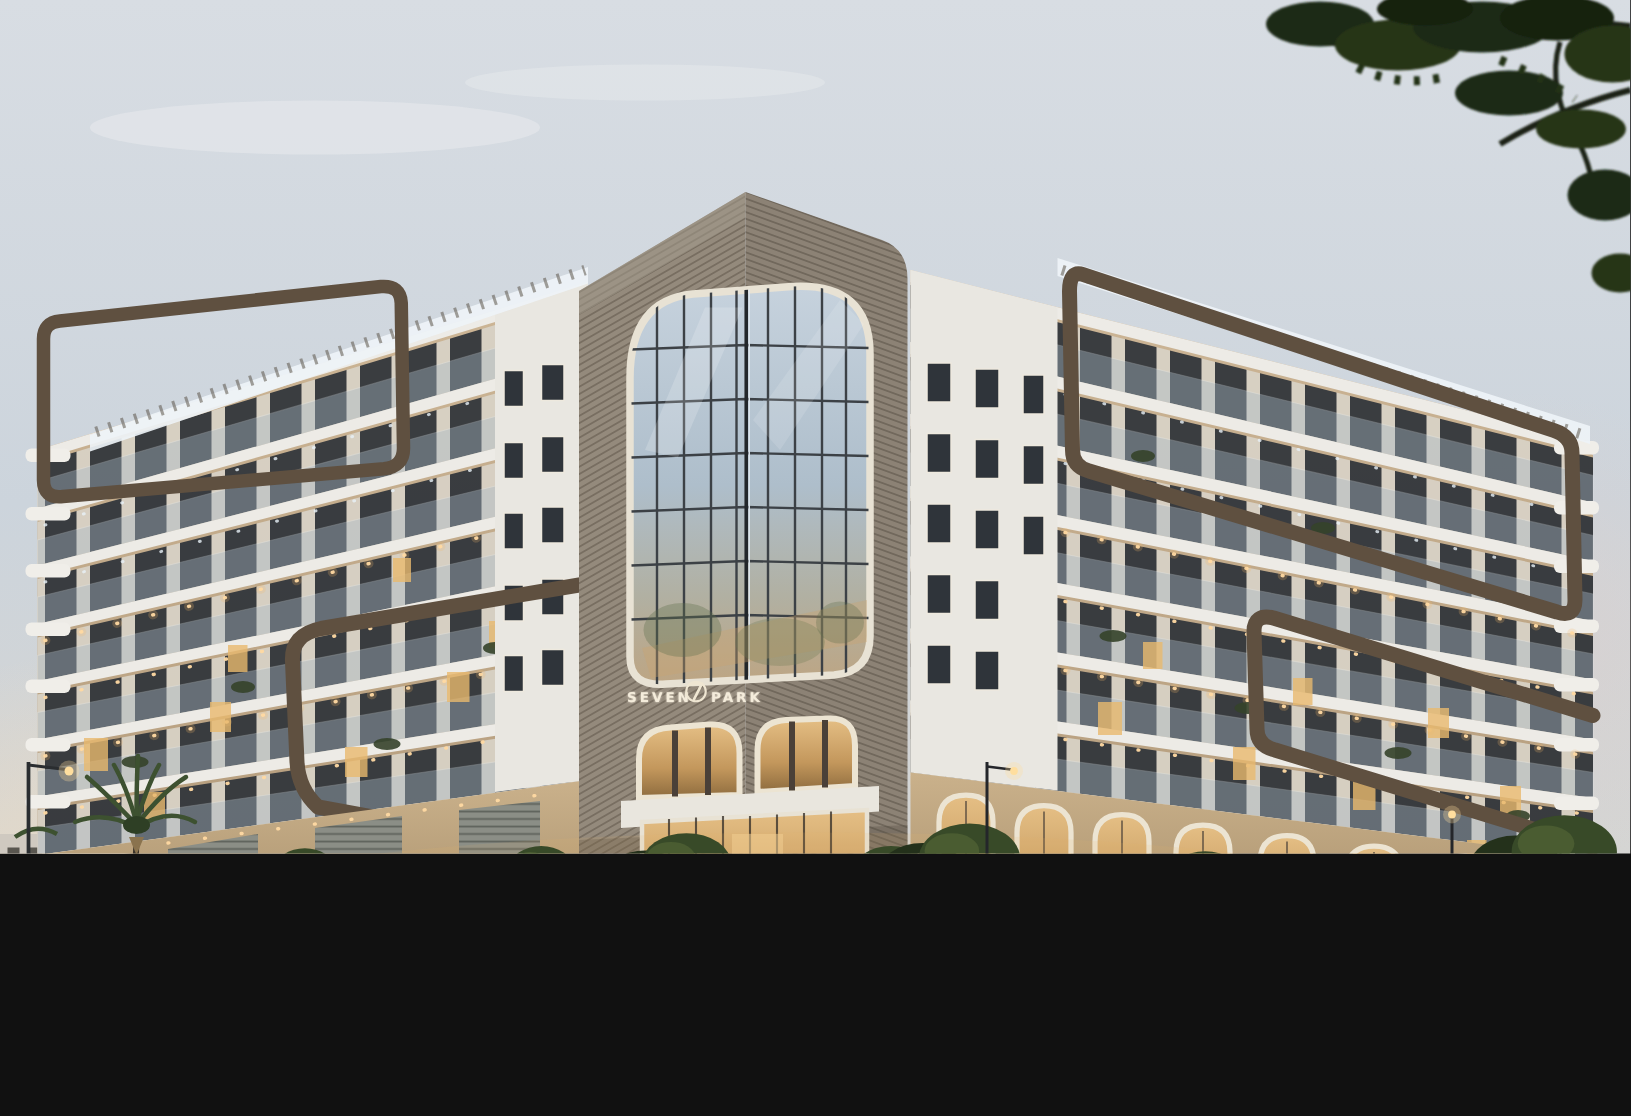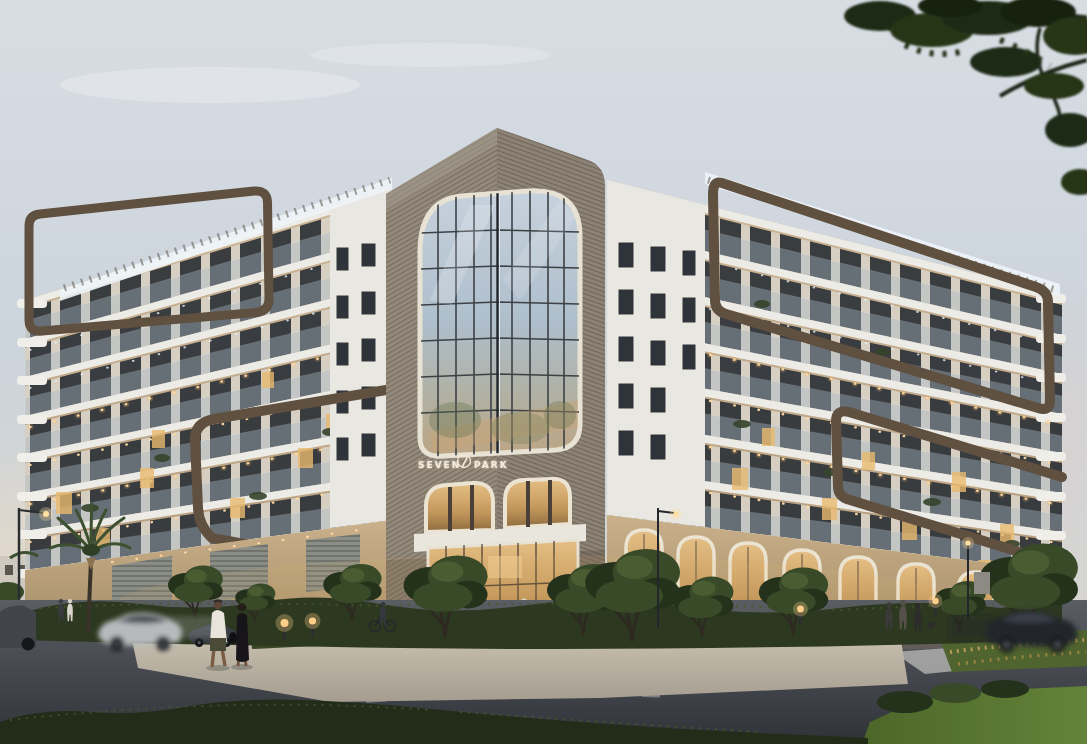--- a/index.html
+++ b/index.html
@@ -1,16 +1,16 @@
 <!DOCTYPE html>
 <html style="--sky-top: #d8dde3; --sky-mid: #ccd4dc; --sky-warm: #ead9c2; --facade-white: #e9e7e1; --facade-warm: #c7ae8d; --slab-white: #edebe6; --window-dark: #2f343a; --window-pier: #d8d2c6; --railing-glass: #a9bac8; --wood: #93897b; --wood-dark: #6e6558; --bronze: #5f5040; --bronze-light: #7d6a55; --glass-blue: #b4c2d0; --arch-cream: #ece4d2; --retail-wall: #c3aa85; --warm-glow: #e8b96e; --road: #44484e; --road-dark: #33363b; --plaza: #bdb6aa; --hedge: #2c381f; --hedge-light: #49592e; --lawn: #5e7a33; --tree-dark: #24311b; --tree-mid: #384a28; --canopy-overhang: #1d2916; --trunk: #2e2a22; --car-silver: #b7babc; --car-dark: #23262b; --white-light: #eef3f7;"><head>
 <meta charset="utf-8">
 <style>
   html,body{margin:0;padding:0;background:#111;}
-  .stage{width:1087px;height:744px;position:relative;overflow:hidden;font-family:"DejaVu Sans",sans-serif;}
+  .stage{width:1087px;height:569px;position:relative;overflow:hidden;font-family:"DejaVu Sans",sans-serif;}
   svg{display:block;}
   
   .slab{fill:var(--slab-white);}
   .win{fill:url(#winStripe);opacity:.93;}
   .rail{fill:var(--railing-glass);opacity:.40;stroke:rgba(240,247,252,.55);stroke-width:.7;}
   .endwall{fill:var(--facade-white);}
   .pwin{fill:var(--window-dark);stroke:#eee9de;stroke-width:1;}
   .bronze{fill:none;stroke:var(--bronze);stroke-width:10;stroke-linejoin:round;stroke-linecap:round;}
   .pergola{fill:var(--white-light);opacity:.92;}
   .ticks{stroke:#5c554b;stroke-width:7;stroke-dasharray:2 7;opacity:.55;fill:none;}

